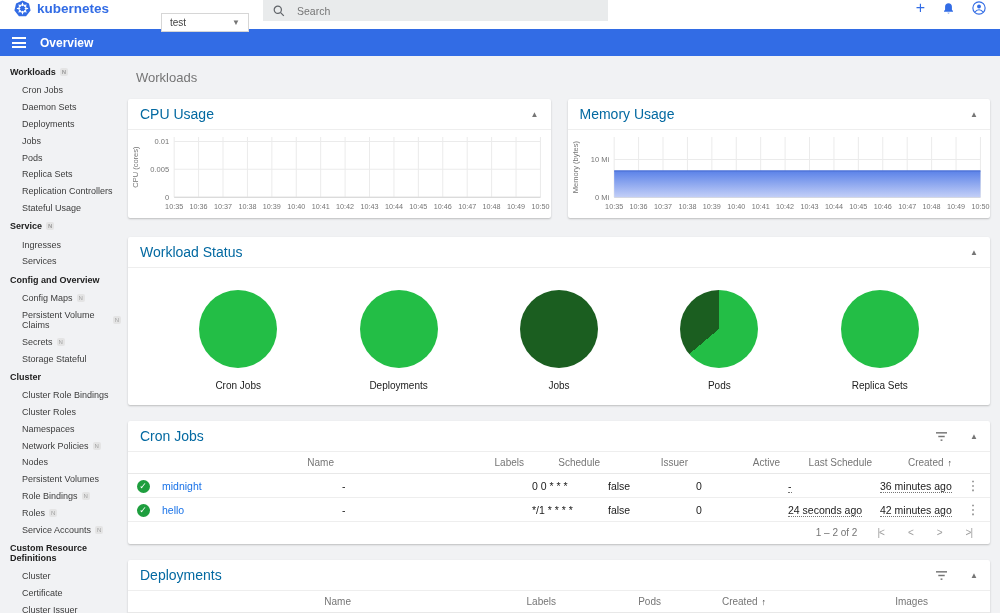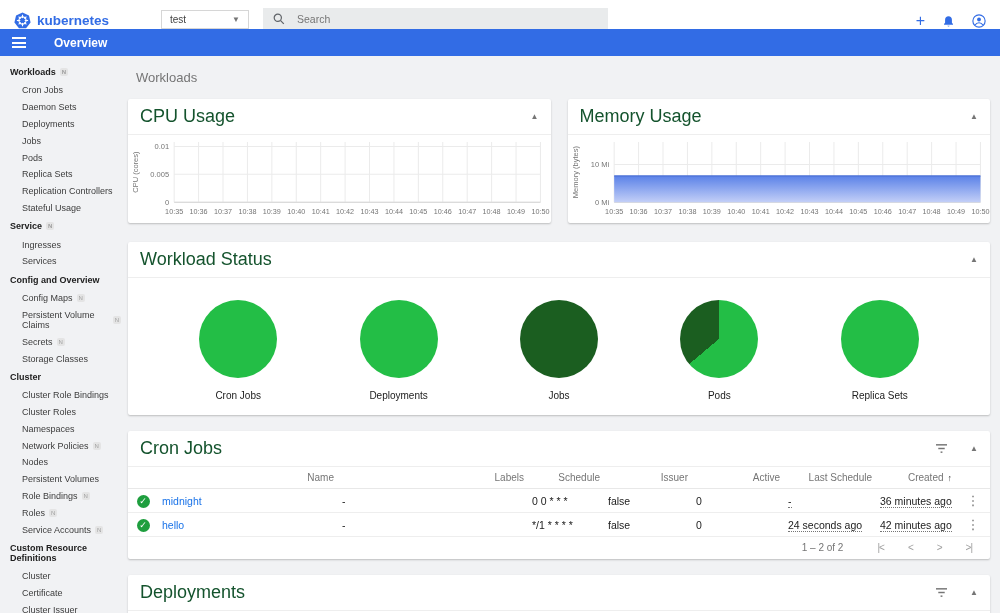--- a/index.html
+++ b/index.html
@@ -1,51 +1,51 @@
 <!DOCTYPE html>
 <html><head>
 <meta charset="utf-8">
 <style>
   * { margin:0; padding:0; box-sizing:border-box; }
   html,body { width:1000px; height:613px; overflow:hidden; background:#f1f2f4;
     font-family:"Liberation Sans", sans-serif; color:#212121; }
 
   
-  .topbar { height:29px; background:#fff; display:flex; align-items:flex-end; padding:0 14px; }
+  .topbar { height:29px; background:#fff; display:flex; align-items:flex-start; padding:0 14px; }
   .brand { display:flex; align-items:center; gap:6px; cursor:pointer; }
   .brand-name { color:#326ce5; font-weight:bold; font-size:13.5px; }
   .ns-select { margin-left:52px; width:88px; height:19px; border:1px solid #d6d6d6; background:#fff;
     display:flex; align-items:center; justify-content:space-between; padding:0 8px; font-size:10px; color:#424242; cursor:pointer;margin-top:13px; }
   .ns-caret { color:#757575; font-size:8px; }
   .search-wrap { margin-left:14px; width:345px; height:21px; background:#e9ebec; display:flex; align-items:center; padding:0 10px; gap:12px; }
   .search-wrap input { border:none; background:transparent; outline:none; font-size:10.5px; color:#424242; width:100%;
     font-family:"Liberation Sans", sans-serif; }
   .top-icons { margin-left:auto; display:flex; align-items:center; gap:17px; }
   .top-icon { color:#326ce5; font-size:15px; line-height:1; cursor:pointer; display:flex; align-items:center; }
 
   
-  .appbar { height:27px; background:#326ce5; display:flex; align-items:center; padding:8px 12px; gap:28px; }
+  .appbar { height:27px; background:#326ce5; display:flex; align-items:center; padding:8px 12px; gap:14px; }
   .hamburger { width:14px; cursor:pointer; }
   .hamburger div { height:2px; background:#fff; margin:2.5px 0; }
   .appbar-title { color:#fff; font-size:12px; font-weight:bold; }
 
   
   .content { display:flex; height:601px; }
   .sidebar { width:125px; flex:none; padding-top:6px; overflow:hidden; }
   .sb-section { font-size:9px; font-weight:bold; color:#212121; padding:5px 4px 5px 10px; display:flex; align-items:center; gap:4px; cursor:pointer; }
   .sb-item { font-size:9px; color:#3c3c3c; padding:3.4px 4px 3.4px 22px; display:flex; align-items:center; gap:4px; cursor:pointer; }
   .n-badge { font-size:6px; color:#9e9e9e; background:#e4e4e4; border-radius:2px; padding:1px 2px; line-height:1; }
 
   .main { flex:1; padding:8px 10px 0 3px; overflow:hidden; }
   .page-title { color:#757575; font-size:13px; padding:6px 0 14px 8px; }
 
   
   .card { background:#fff; border-radius:2px; box-shadow:0 1px 2px rgba(0,0,0,0.22); margin-bottom:16px; }
   .card-head { display:flex; align-items:center; padding:7px 12px; border-bottom:1px solid #eee; }
-  .card-title { font-size:18px; color:#14532d; }
+  .card-title { font-size:14px; color:#0369a1; }
   .card-tools { margin-left:auto; display:flex; align-items:center; gap:22px; }
   .caret-up { color:#757575; font-size:8px; cursor:pointer; }
   .filter-icon { cursor:pointer; display:flex; }
 
   .charts-row { display:flex; gap:17px; }
   .charts-row .card { flex:1; margin-bottom:19px; }
 
   
   .pies-row { display:flex; justify-content:space-around; padding:22px 30px 14px 30px; }
   .pie-wrap { display:flex; flex-direction:column; align-items:center; width:120px; }
@@ -57,21 +57,21 @@
   th { font-size:10px; color:#757575; font-weight:normal; text-align:right; padding:5px 4px; border-bottom:1px solid #e8e8e8; cursor:pointer; }
   td { font-size:10.5px; color:#212121; padding:0 4px; height:24px; border-bottom:1px solid #eee; overflow:hidden; white-space:nowrap; }
   tr:last-child td { border-bottom:1px solid #eee; }
   a.res-link { color:#1a73e8; text-decoration:none; cursor:pointer; }
   .check-icon { width:13px; height:13px; border-radius:50%; background:#1e9e3e; color:#fff; font-size:9px;
     display:inline-flex; align-items:center; justify-content:center; }
   .tip-underline { border-bottom:1px dotted #757575; }
   .menu-dots { color:#757575; font-size:13px; cursor:pointer; text-align:center; display:block; }
   .sort-arrow { color:#424242; font-size:9px; margin-left:4px; }
 
-  .pagination { display:flex; align-items:flex-end; justify-content:flex-end; gap:34px; padding:5px 18px 6px; font-size:10px; color:#757575; }
+  .pagination { display:flex; align-items:flex-end; justify-content:flex-end; gap:20px; padding:5px 18px 6px; font-size:10px; color:#757575; }
   .pg-btn { color:#9e9e9e; cursor:pointer; font-size:10px; letter-spacing:-1px; }
 
   svg text { font-family:"Liberation Sans", sans-serif; }
 </style>
 </head>
 <body>
 
 <div class="topbar">
   <div class="brand">
     <span style="display:flex;">
@@ -185,21 +185,21 @@
       </div>
       <div class="sb-item">
         <span>Persistent Volume Claims</span>
         <span class="n-badge">N</span>
       </div>
       <div class="sb-item">
         <span>Secrets</span>
         <span class="n-badge">N</span>
       </div>
       <div class="sb-item">
-        <span>Storage Classes</span>
+        <span>Storage Stateful</span>
       </div>
       <div class="sb-section">
         <span>Cluster</span>
       </div>
       <div class="sb-item">
         <span>Cluster Role Bindings</span>
       </div>
       <div class="sb-item">
         <span>Cluster Roles</span>
       </div>

